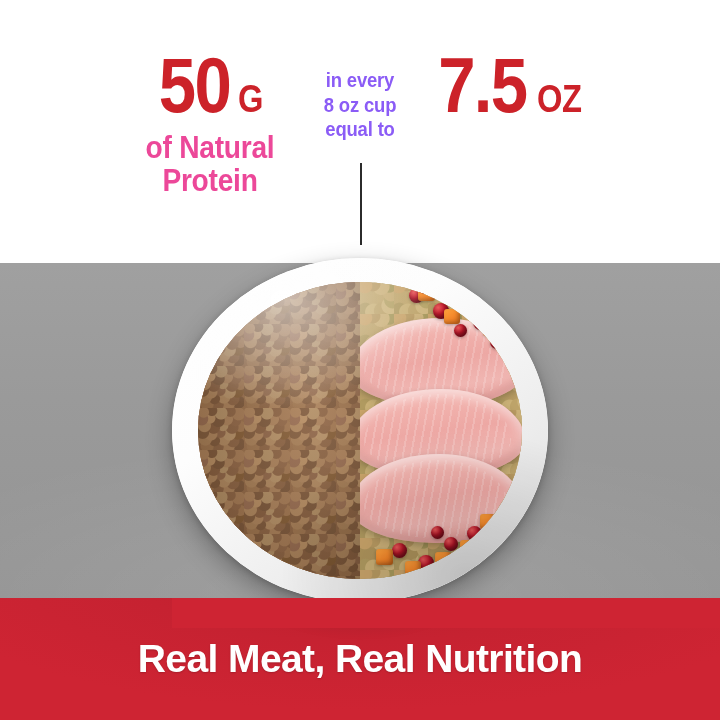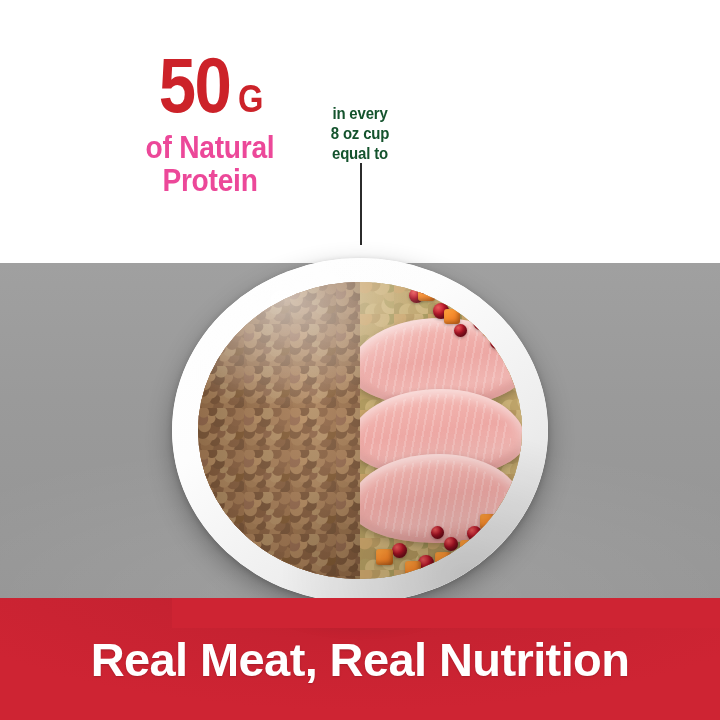--- a/index.html
+++ b/index.html
@@ -103,27 +103,26 @@
     line-height: 1.02;
     letter-spacing: -0.3px;
     margin-top: 12px;
   }
   .sub-line span {
     display: block;
     transform: scaleX(0.88);
   }
 
   .mid-text {
-    color: #14532d;
+    color: #8b5cf6;
     font-family: "Liberation Sans Narrow", "Liberation Sans", sans-serif;
     font-weight: 700;
-    font-size: 17px;
+    font-size: 21px;
     line-height: 1.17;
     letter-spacing: -0.2px;
-    margin-top: 36px;
   }
   .mid-text span {
     display: block;
     transform: scaleX(0.88);
   }
 
   .divider {
     position: absolute;
     left: 360px;
     top: 163px;
@@ -303,21 +302,21 @@
     left: 0; top: 598px;
     width: 720px; height: 122px;
     display: flex;
     align-items: center;
     justify-content: center;
   }
   .banner-text {
     color: #ffffff;
     font-family: "Liberation Sans", sans-serif;
     font-weight: 700;
-    font-size: 47px;
+    font-size: 39px;
     letter-spacing: -0.6px;
     text-shadow: 0 1px 2px rgba(0,0,0,0.18);
     white-space: nowrap;
   }
 </style>
 </head>
 <body>
 
 <div id="stage">
 
@@ -341,20 +340,23 @@
       <div class="mid-text">
         <span>in every</span>
         <span>8 oz cup</span>
         <span>equal to</span>
       </div>
     </div>
 
     <div class="divider"></div>
 
     <div class="right-col">
+      <div class="big-line">
+        <span class="big-num">7.5</span><span class="big-unit">OZ</span>
+      </div>
     </div>
 
   </div>
 
   <div class="bowl-wrap">
     <div class="bowl">
       <div class="bowl-rim-shade"></div>
 
       <div class="bowl-inner">
 

